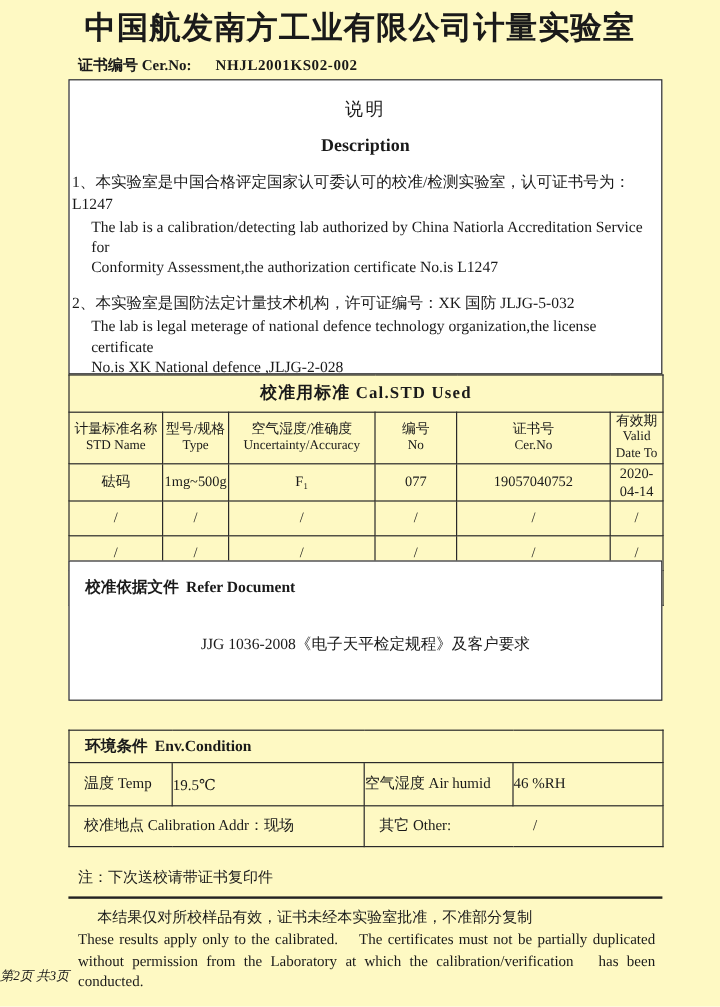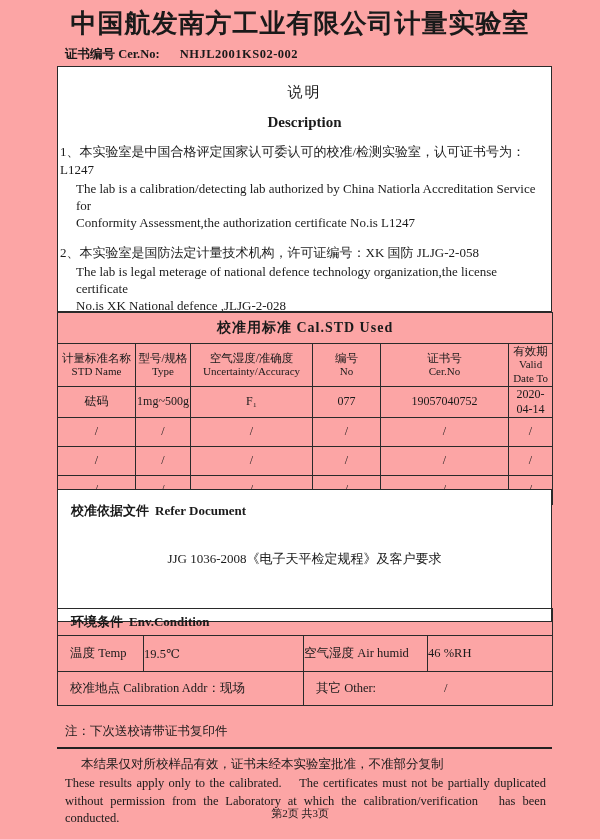--- a/index.html
+++ b/index.html
@@ -1,19 +1,19 @@
 <!DOCTYPE html>
 <html><head>
 <meta charset="utf-8">
 <style>
   html,body{margin:0;padding:0;background:#ffffff;}
   .page{
     position:relative;
     width:600px;height:839px;
-    background:#fca5a5;
+    background:#fef9c3;
     color:#1a1a1a;
     font-family:"Liberation Serif","DejaVu Serif",serif;
     overflow:hidden;
   }
   .doc-title{
     position:absolute;top:6px;left:0;width:600px;
     text-align:center;font-size:26px;font-weight:bold;letter-spacing:1px;
   }
   .cert-line{
     position:absolute;top:46px;left:65px;
@@ -39,63 +39,63 @@
   .std-table td{
     border:1px solid #2a2a2a;text-align:center;vertical-align:middle;
     padding:0 1px;overflow:hidden;
   }
   .std-table .t-title td{height:30px;font-size:14px;font-weight:bold;letter-spacing:1px;}
   .std-table .t-head td{height:33px;}
   .std-table .t-head .zh{font-size:11.5px;line-height:1.25;}
   .std-table .t-head .en{font-size:11px;line-height:1.25;}
   .std-table .t-row td{height:28px;}
   
-  .box-refer{top:489px;height:133px;}
+  .box-refer{top:467px;height:117px;}
   .box-heading{margin:12px 0 0 13px;font-size:13px;font-weight:bold;}
   .box-heading .en{margin-left:6px;}
   .refer-content{margin-top:30px;text-align:center;font-size:13px;}
   
   .env-table{
     position:absolute;top:608px;left:57px;width:495px;
     border-collapse:collapse;table-layout:fixed;font-size:12.5px;
   }
   .env-table td{border:1px solid #2a2a2a;vertical-align:middle;padding:0;}
   .env-table .e-head td{height:26px;border-bottom:1px solid #2a2a2a;}
   .env-table .e-head .box-heading{margin:0 0 0 13px;}
   .env-table .e-r1 td{height:35px;text-align:left;}
   .env-table .e-r1 td.lbl{text-align:left;padding-left:12px;}
   .env-table .e-r2 td{height:33px;text-align:left;padding-left:12px;}
   .env-table .slash{display:inline-block;margin-left:68px;}
   .note-line{position:absolute;top:723px;left:65px;font-size:12.5px;}
   .foot-rule{position:absolute;top:747px;left:57px;width:495px;border-top:2.5px solid #222;}
   .disclaimer{position:absolute;top:756px;left:65px;width:481px;font-size:12.5px;}
   .disclaimer .zh{line-height:1.3;margin-left:16px;}
   .disclaimer .en{margin-top:3px;line-height:1.4;text-align:justify;white-space:pre-wrap;}
-  .page-num{position:absolute;top:806px;left:0;width:600px;text-align:center;font-size:11px;}
+  .page-num{position:absolute;top:806px;left:0;width:600px;font-size:11px;font-style:italic;}
 </style>
 </head>
 <body>
 
 <div class="page">
 
   <div class="doc-title">中国航发南方工业有限公司计量实验室</div>
 
   <div class="cert-line">
     <span>证书编号 Cer.No:</span><span class="val">NHJL2001KS02-002</span>
   </div>
 
   <div class="box box-a">
     <div class="sec-zh">说明</div>
     <div class="sec-en">Description</div>
 
     <div class="item-zh first">1、本实验室是中国合格评定国家认可委认可的校准/检测实验室，认可证书号为：L1247</div>
     <div class="item-en">The lab is a calibration/detecting lab authorized by China Natiorla Accreditation Service for
 Conformity Assessment,the authorization certificate No.is L1247</div>
 
-    <div class="item-zh">2、本实验室是国防法定计量技术机构，许可证编号：XK 国防 JLJG-2-058</div>
+    <div class="item-zh">2、本实验室是国防法定计量技术机构，许可证编号：XK 国防 JLJG-5-032</div>
     <div class="item-en">The lab is legal meterage of national defence technology organization,the license certificate
 No.is XK National defence ,JLJG-2-028</div>
 
   </div>
 
   <table class="std-table">
     <colgroup>
       <col style="width:78px">
         <col style="width:55px">
         <col style="width:122px">

